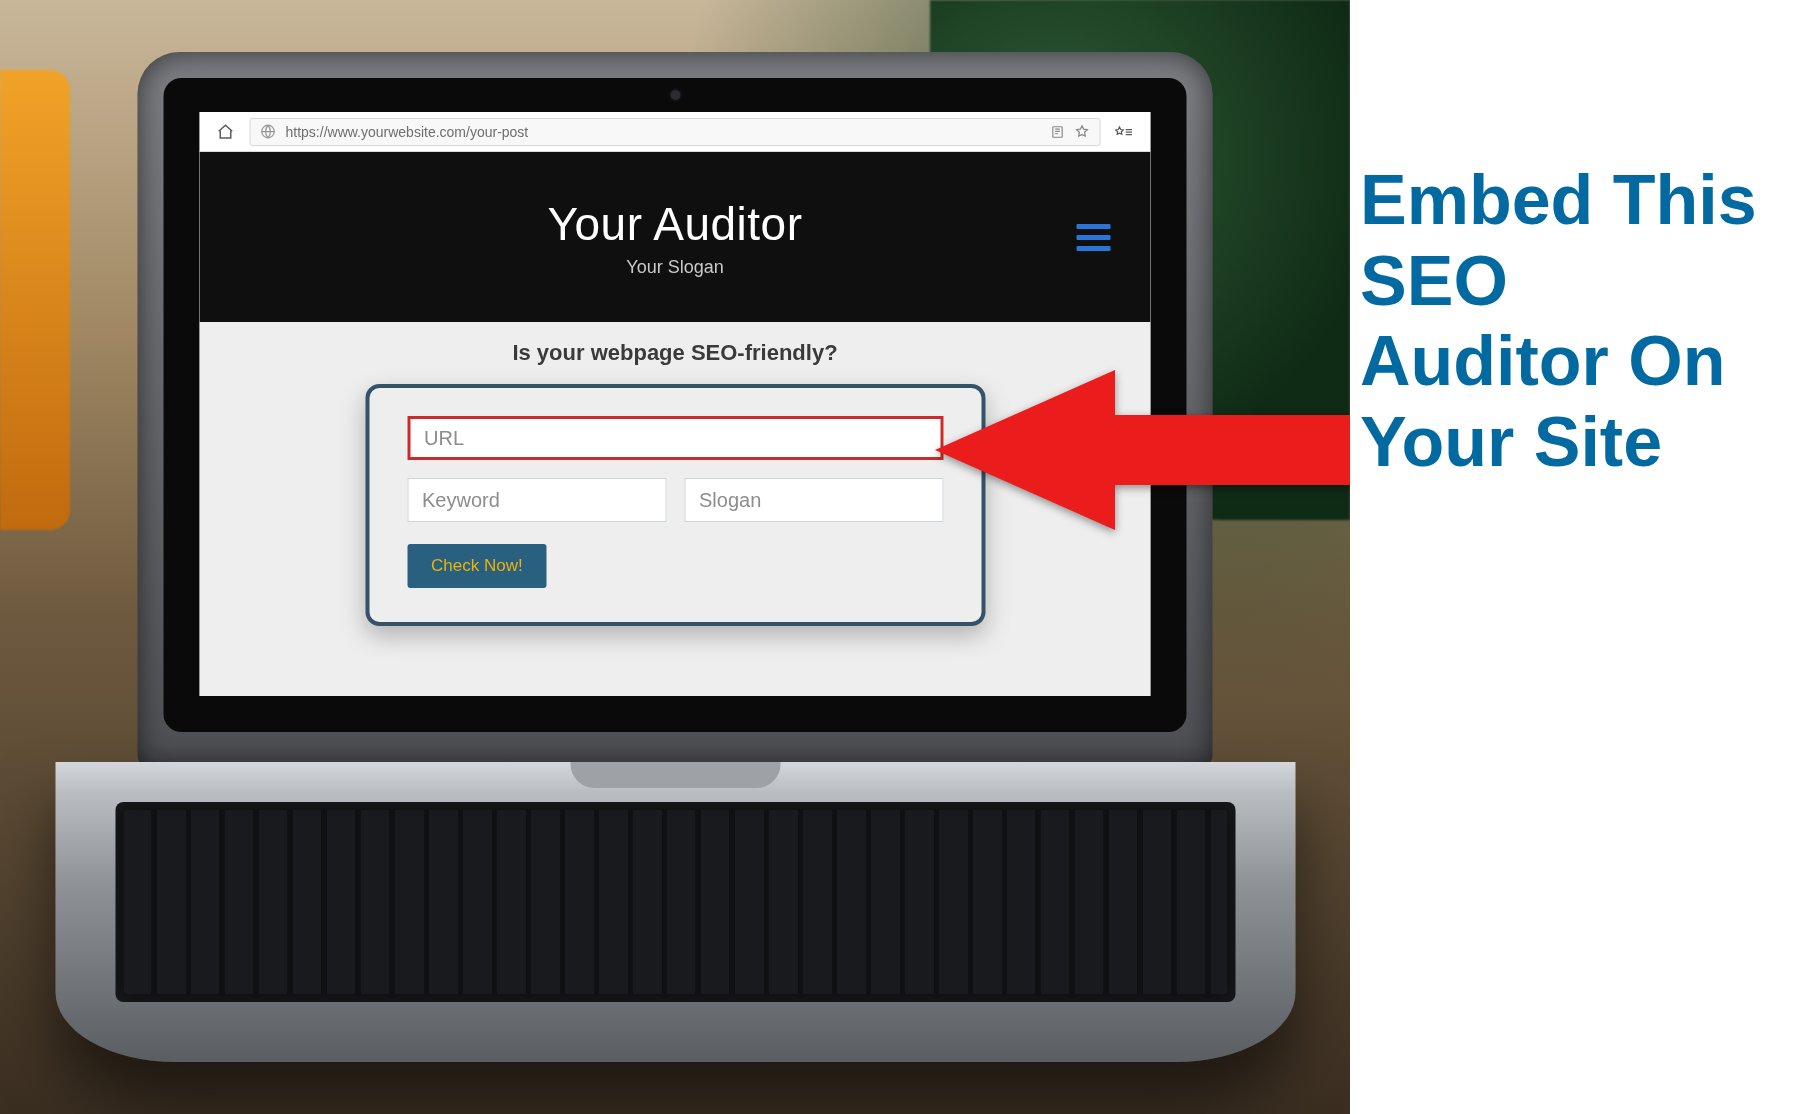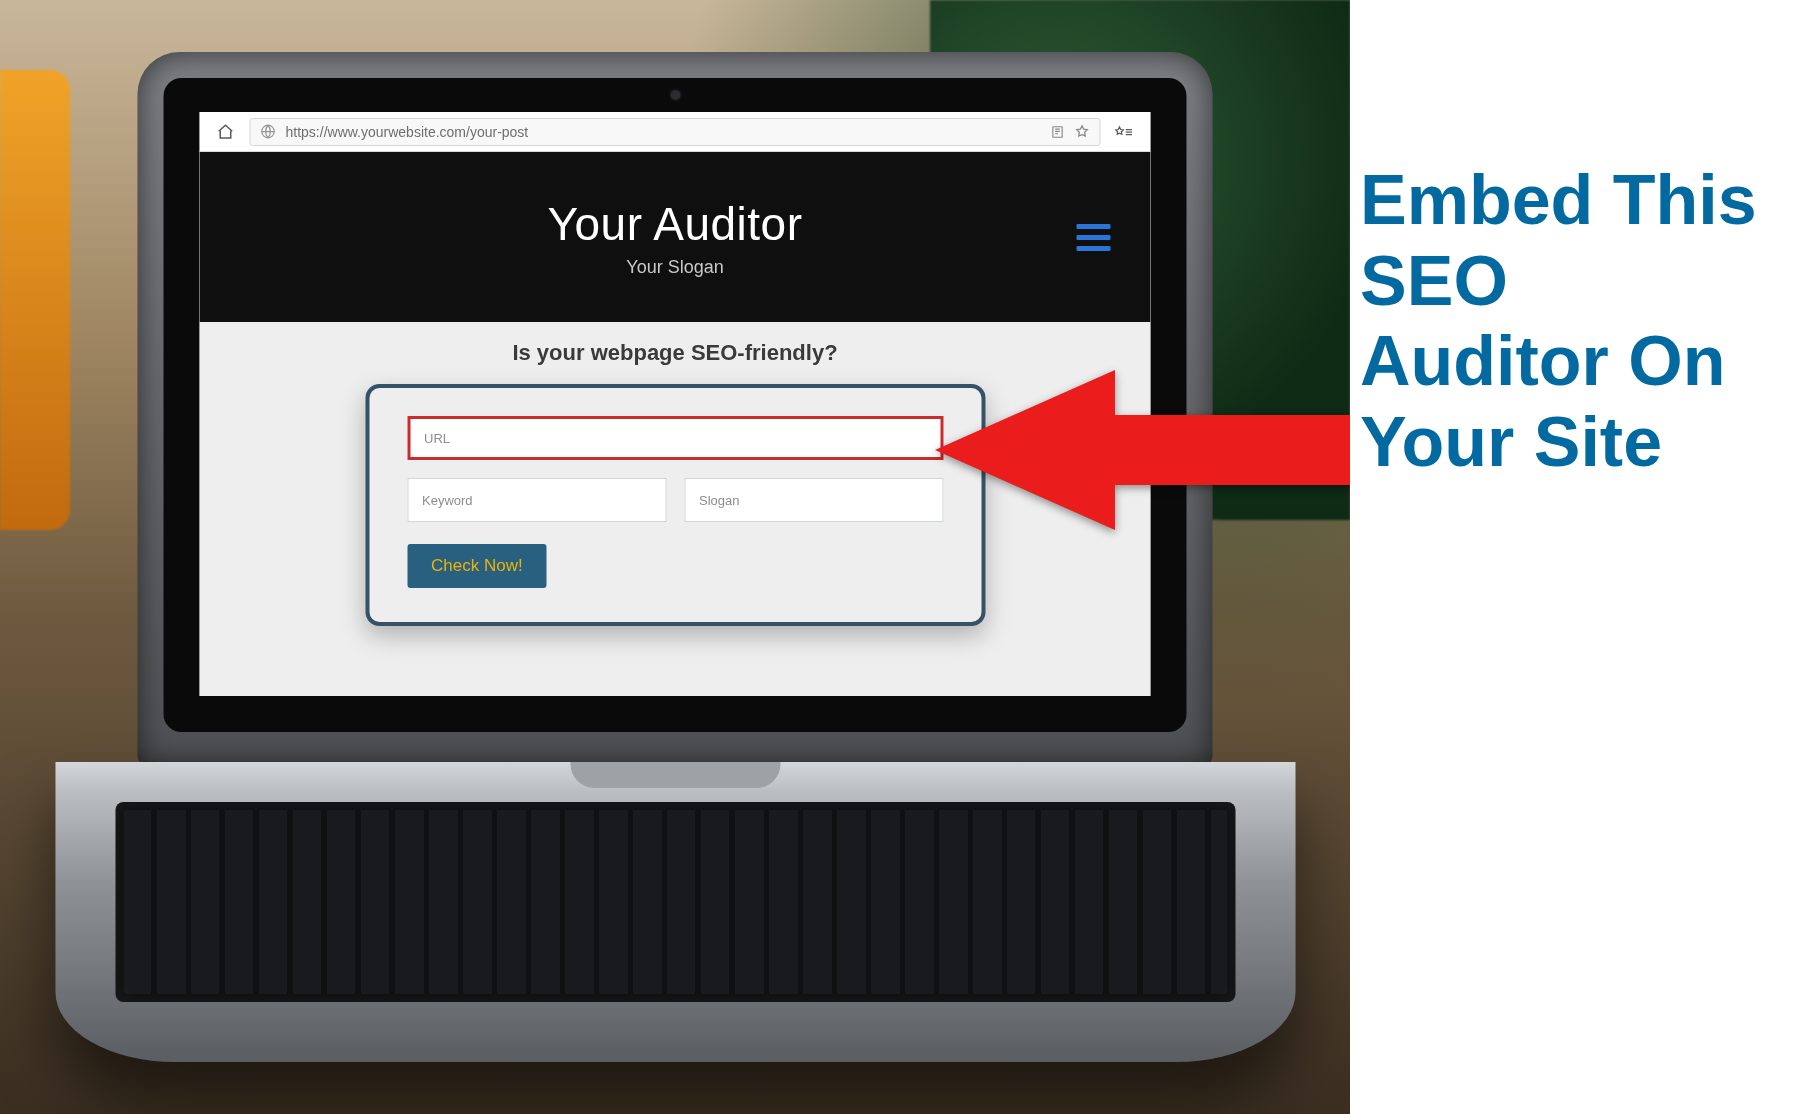--- a/index.html
+++ b/index.html
@@ -167,21 +167,21 @@
     border:4px solid #355368;
     border-radius:14px;
     padding:28px 38px 34px;
     background:#eeeeef;
     box-shadow:0 10px 24px rgba(0,0,0,.25);
   }
   .field{
     width:100%; height:44px;
     border:1px solid #cdd5d9;
     background:#fff;
-    font-size:13px; color:#8d8d8d;
+    font-size:20px; color:#8d8d8d;
     padding:0 14px;
     display:flex; align-items:center;
   }
   .field.url{
     border:3px solid #cc2b2b;
   }
   .row2{
     display:flex; gap:18px; margin-top:18px;
   }
   .row2 .field{ flex:1; }

